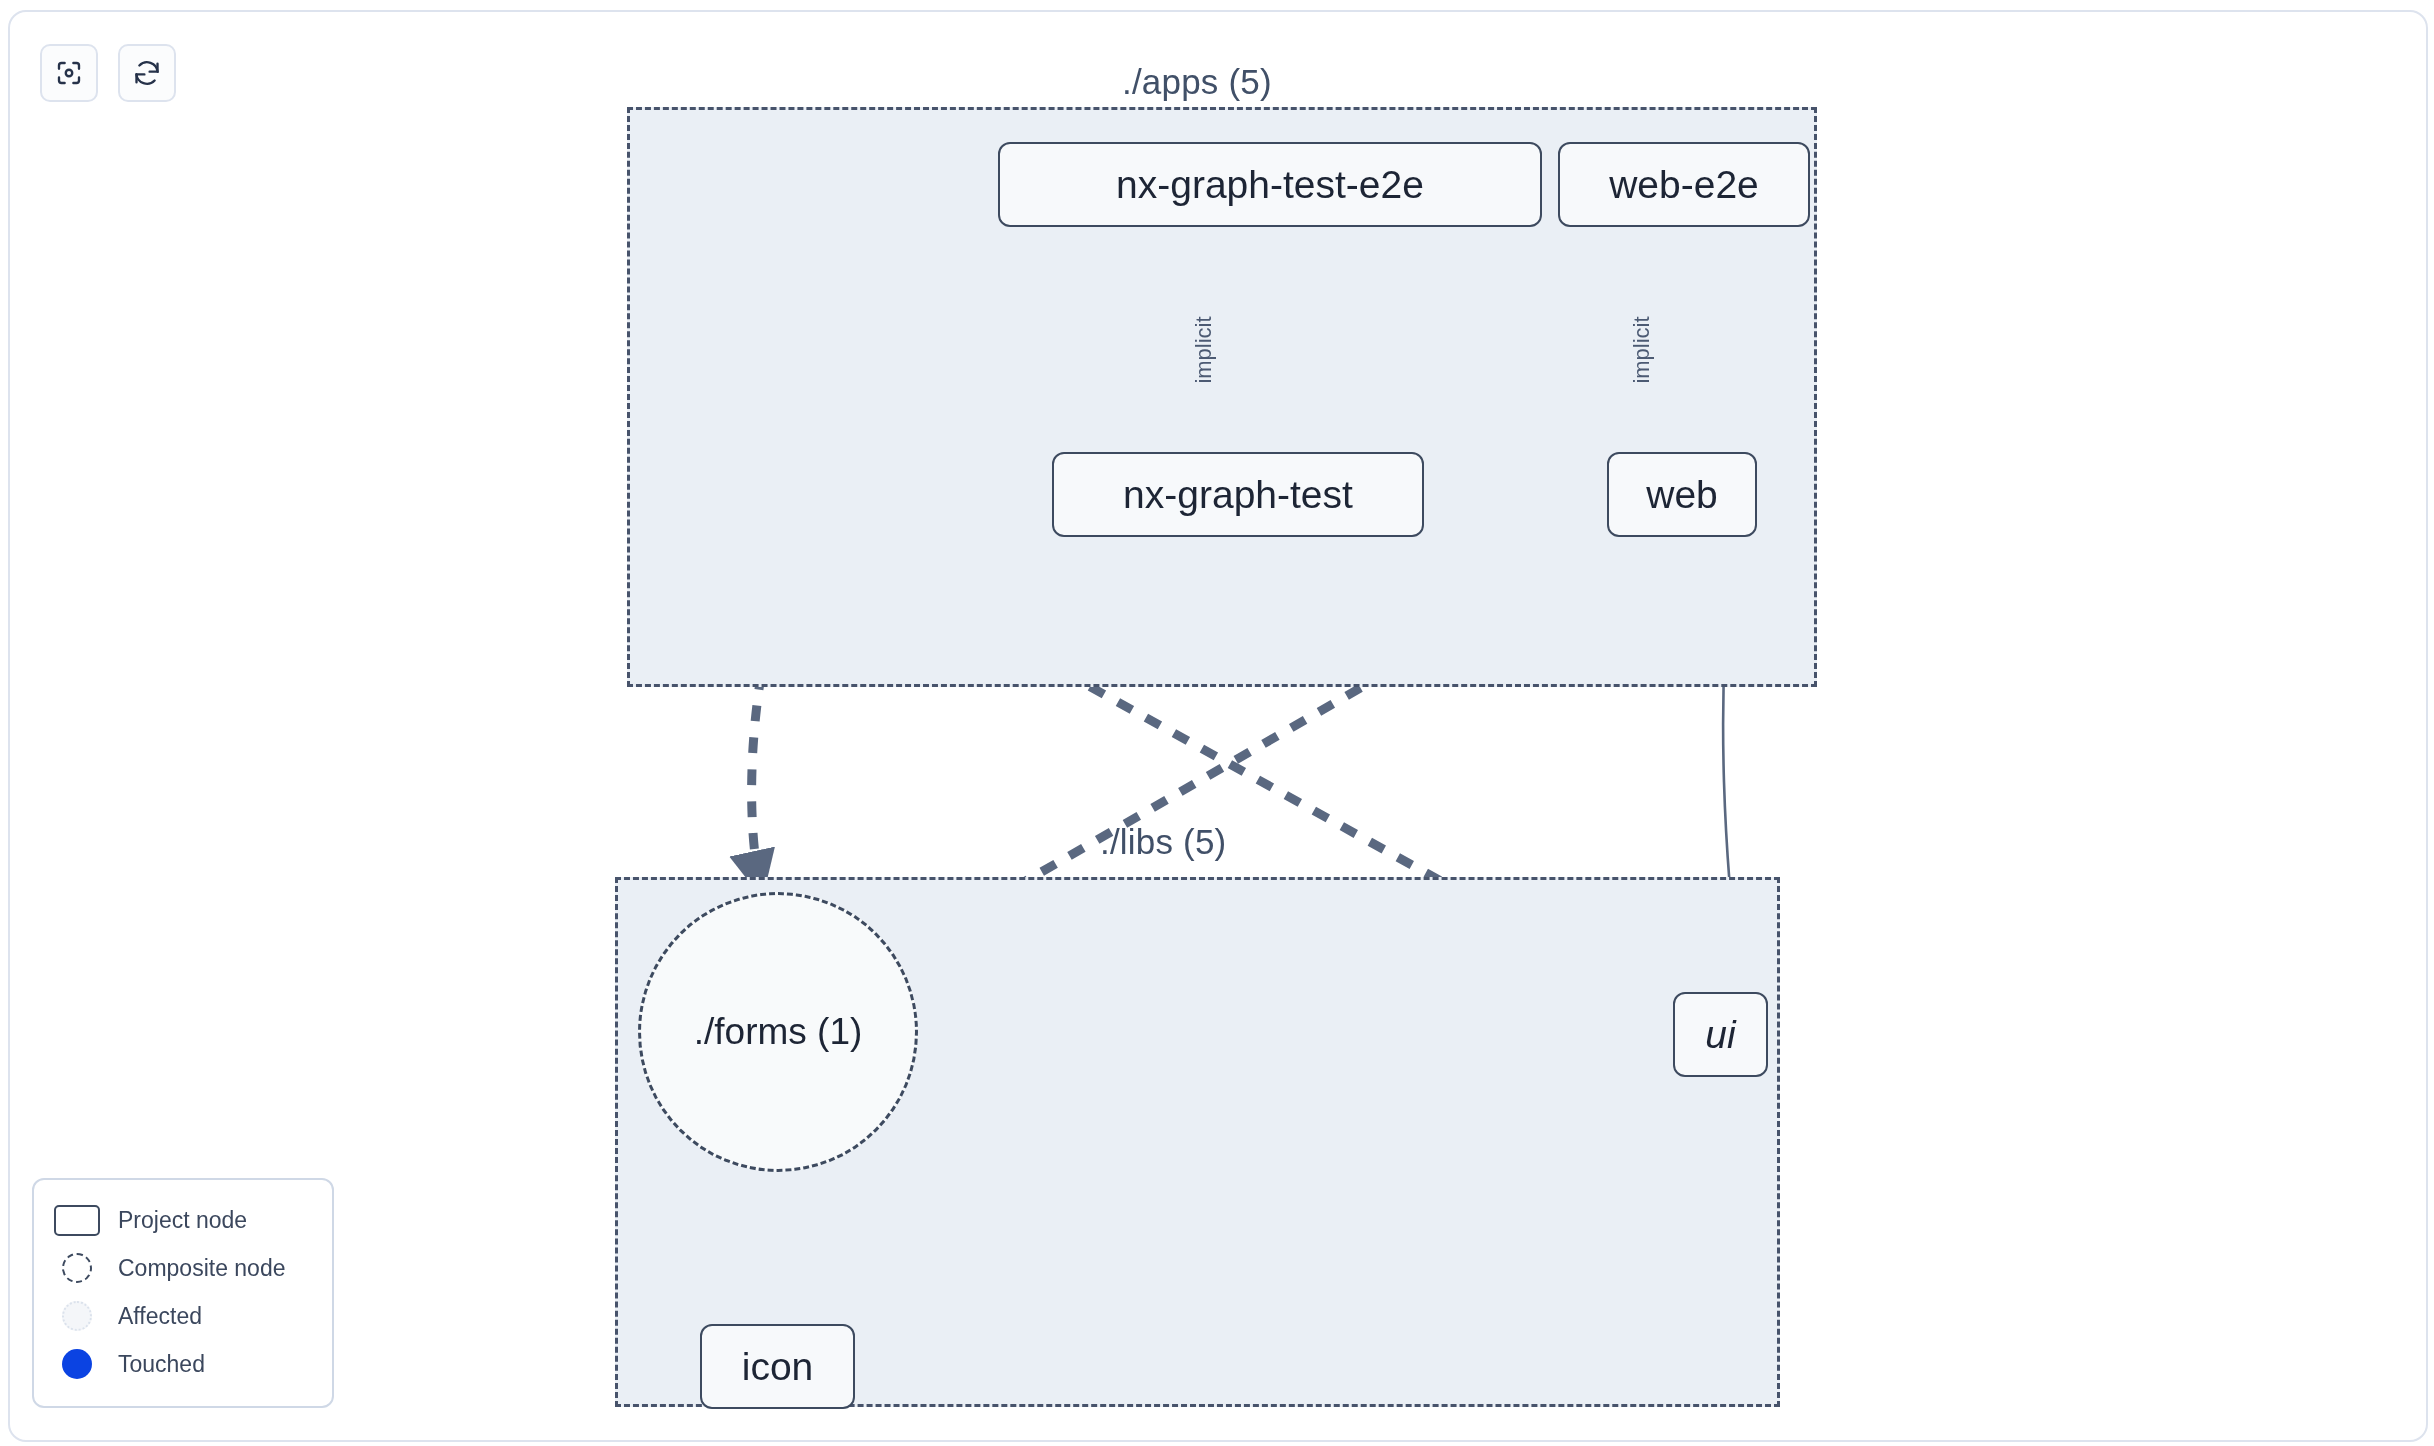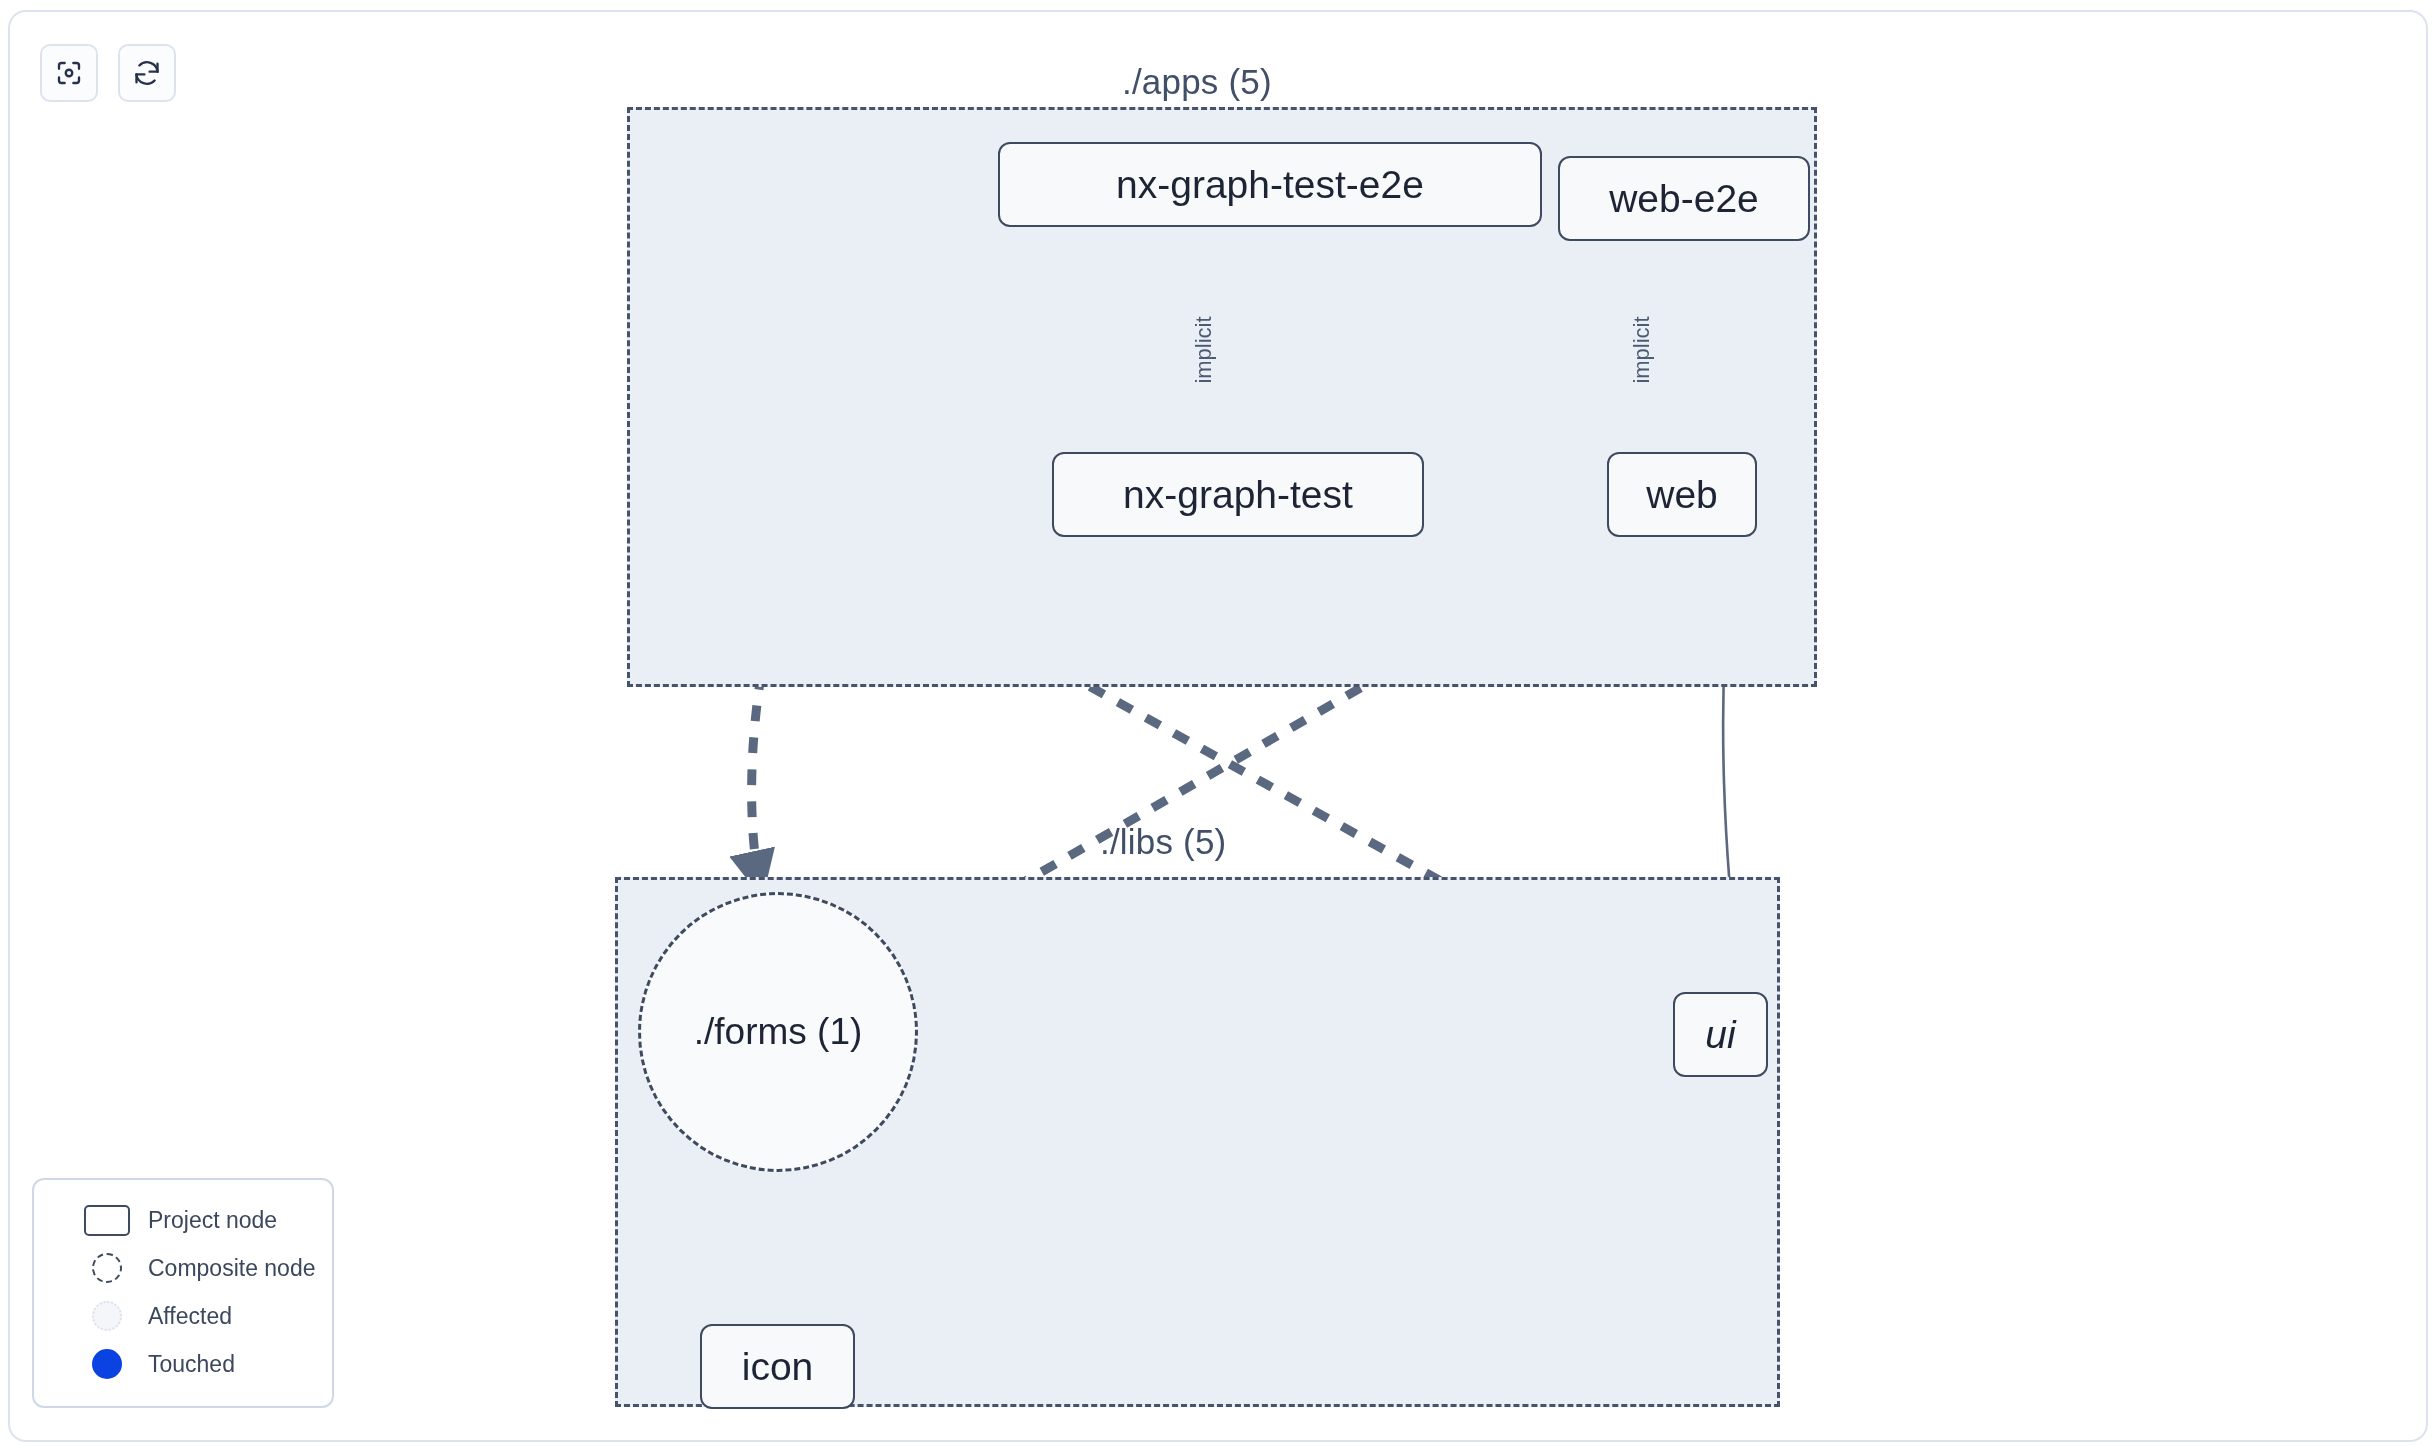--- a/index.html
+++ b/index.html
@@ -125,21 +125,20 @@
     border: 2px solid #cfd8e6;
     border-radius: 12px;
     padding: 16px 20px 18px 20px;
     z-index: 50;
   }
   .legend-row {
     display: flex;
     align-items: center;
     height: 48px;
     gap: 18px;
-    margin-left: 30px;
   }
   .legend-swatch {
     width: 46px;
     height: 34px;
     flex: 0 0 46px;
     display: flex;
     align-items: center;
     justify-content: center;
   }
   .sw-project {
@@ -239,21 +238,21 @@
 
 
       <div class="composite" style="left:628px; top:880px; width:280px; height:280px;">
         <span>./forms (1)</span>
       </div>
 
       <div class="node" style="left:988px; top:130px; width:544px; height:85px;">
         <span>nx-graph-test-e2e</span>
       </div>
 
-      <div class="node" style="left:1548px; top:130px; width:252px; height:85px;margin-top:14px;">
+      <div class="node" style="left:1548px; top:130px; width:252px; height:85px;">
         <span>web-e2e</span>
       </div>
 
       <div class="node" style="left:1042px; top:440px; width:372px; height:85px;">
         <span>nx-graph-test</span>
       </div>
 
       <div class="node" style="left:1597px; top:440px; width:150px; height:85px;">
         <span>web</span>
       </div>

